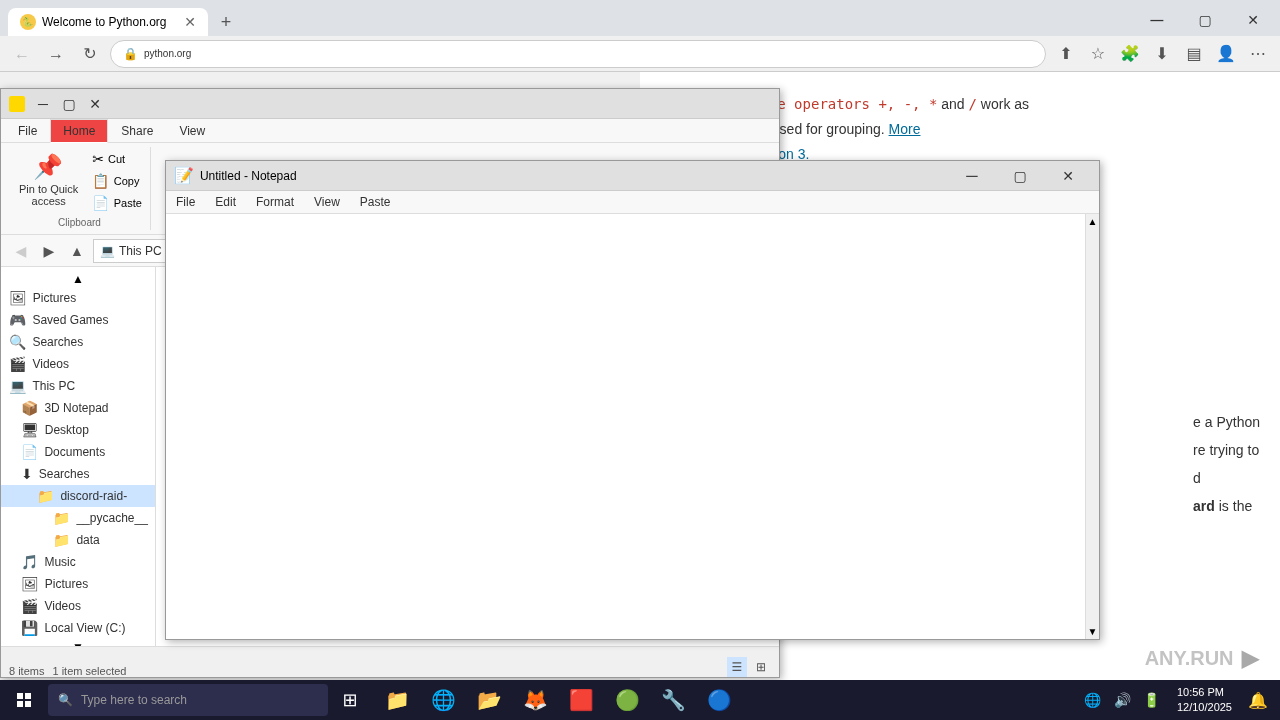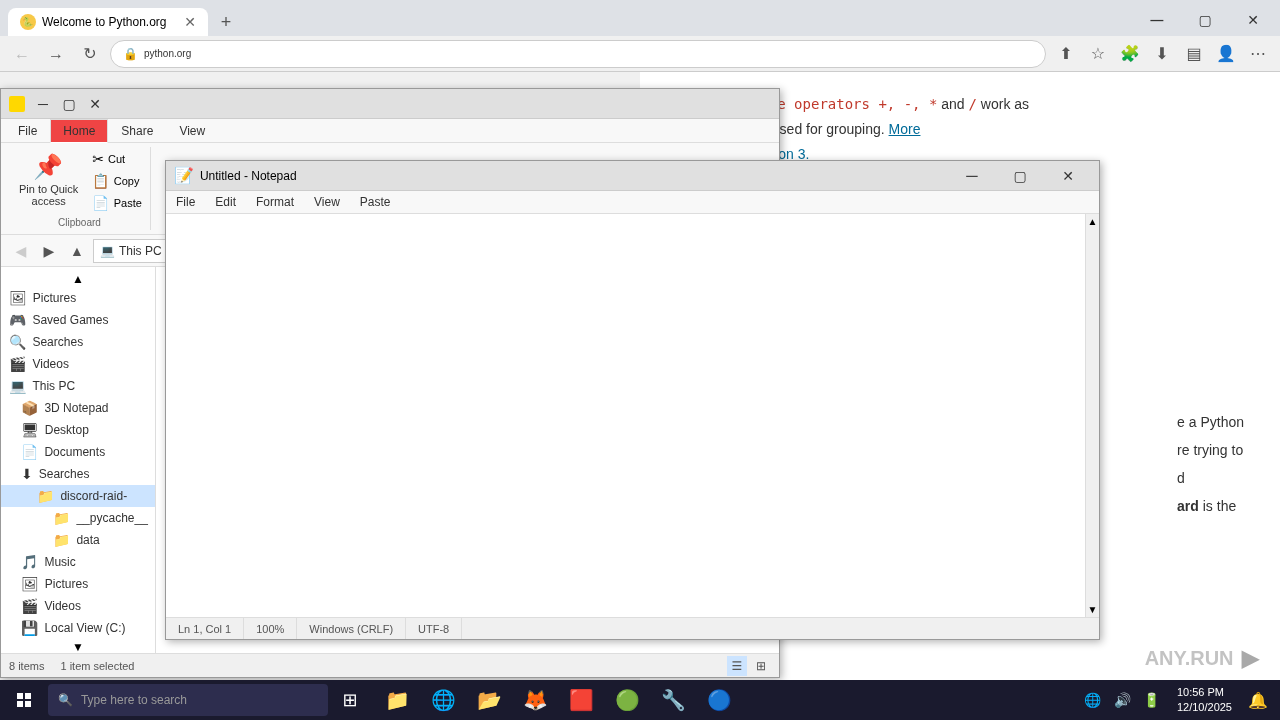--- a/index.html
+++ b/index.html
@@ -331,29 +331,29 @@
     
     .fe-content {
       flex: 1;
       background: white;
       overflow: auto;
       padding: 4px;
     }
 
     
     .fe-status-bar {
-      height: 24px;
+      height: 31px;
       background: #f0f0f0;
       border-top: 1px solid #ddd;
       display: flex;
-      align-items: center;
+      align-items: flex-end;
       padding: 0 8px;
       font-size: 11px;
       color: #555;
-      gap: 16px;
+      gap: 8px;
     }
     .fe-status-bar .right {
       margin-left: auto;
       display: flex;
       gap: 4px;
     }
     .view-icon {
       width: 20px;
       height: 20px;
       display: flex;
@@ -601,21 +601,21 @@
   <div class="python-bg">
     <div class="python-text-line">
       straightforward: <span class="code-inline">the operators +, -, *</span> and <span class="code-inline">/</span> work as
     </div>
     <div class="python-text-line">
       theses <span class="code-inline">()</span> can be used for grouping. <a href="#" class="highlight-link">More</a>
     </div>
     <div class="python-text-line">
       <a href="#" class="highlight-link">th functions in Python 3.</a>
     </div>
-    <div style="position:absolute; bottom:160px; right:36px; font-size:14px; color:#333; line-height:2;">
+    <div style="position:absolute; bottom:160px; right:20px; font-size:14px; color:#333; line-height:2;">
       <div>e a Python</div>
       <div>re trying to</div>
       <div>d</div>
       <div><strong>ard</strong> is the</div>
     </div>
   </div>
 </div>
 
 <div class="file-explorer">
 
@@ -805,28 +805,20 @@
       <textarea class="notepad-textarea" style=""></textarea>
     </div>
 
     <div style="width:14px; background:#f0f0f0; border-left:1px solid #ddd; display:flex; flex-direction:column; align-items:center;">
       <div style="font-size:10px; padding:2px; cursor:pointer;">▲</div>
       <div style="flex:1;"></div>
       <div style="font-size:10px; padding:2px; cursor:pointer;">▼</div>
     </div>
   </div>
 
-  <div class="notepad-status">
-    <div class="notepad-status-item">
-      <span>Ln 1, Col 1</span>
-    </div>
-    <div class="notepad-status-item">100%</div>
-    <div class="notepad-status-item">Windows (CRLF)</div>
-    <div class="notepad-status-item">UTF-8</div>
-  </div>
 </div>
 
 <div class="taskbar">
 
   <div class="taskbar-start">
     <div class="start-icon">
       <div></div>
         <div></div>
         <div></div>
         <div></div>

